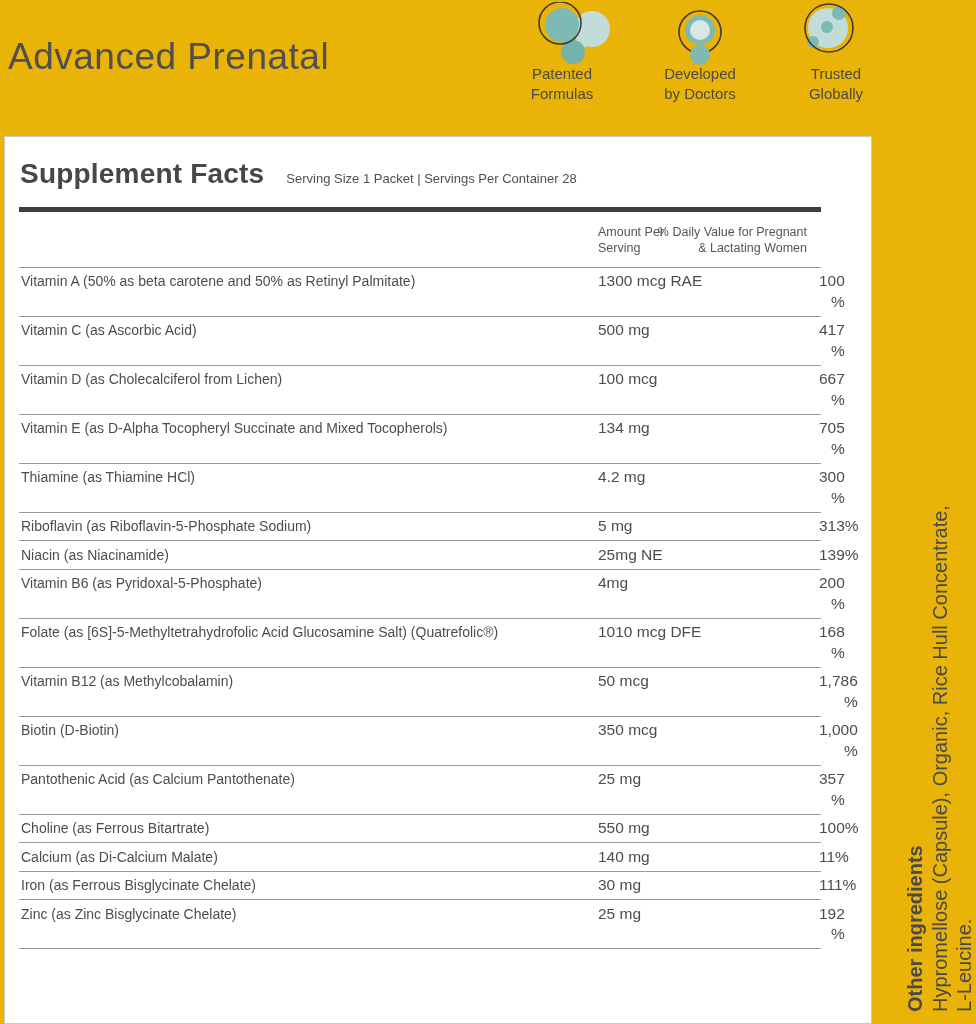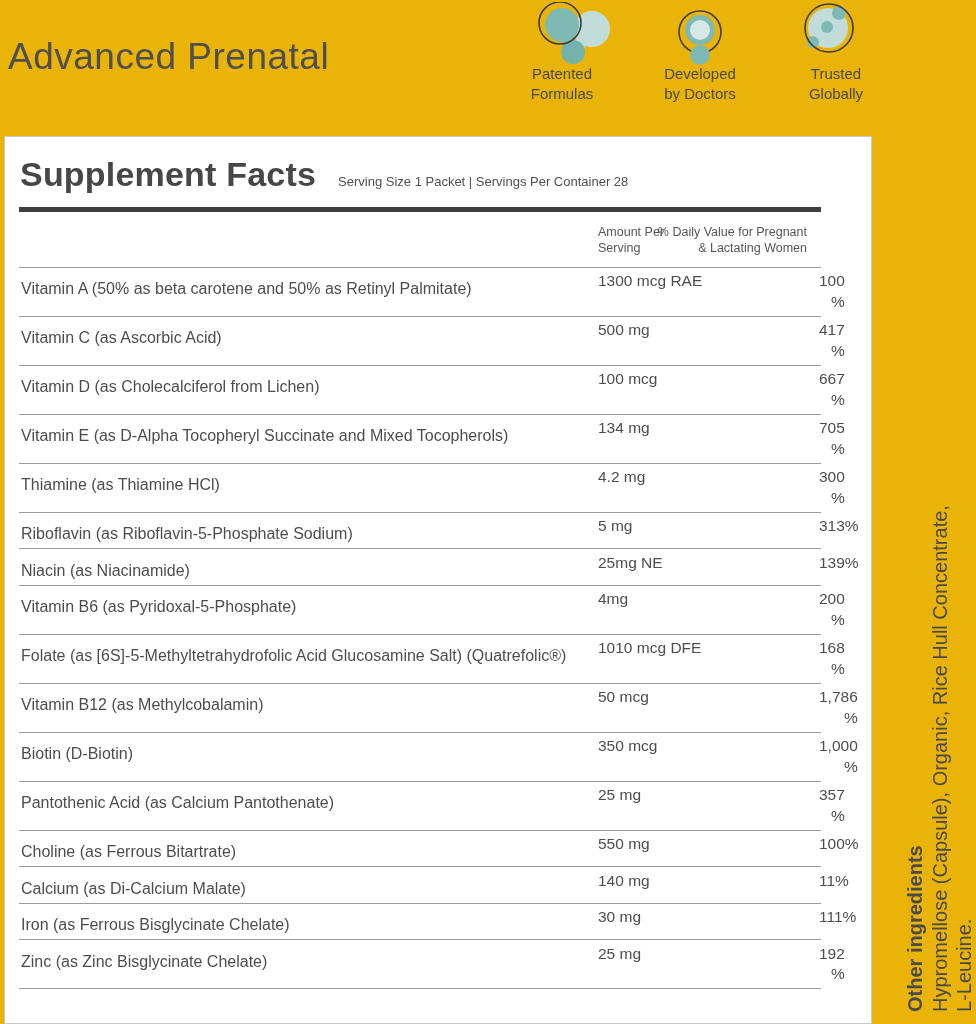--- a/index.html
+++ b/index.html
@@ -29,21 +29,21 @@
   
   .panel {
     position:absolute; left:4px; top:136px; width:868px; height:888px;
     border:1.5px solid #c9c9c9; box-sizing:border-box; background:#ffffff;
   }
   .panel-head {
     display:flex; align-items:baseline; gap:22px;
     padding:17px 0 0 15px;
   }
   .panel-title {
-    margin:0; font-size:34px; font-weight:700; letter-spacing:0.2px; color:#474747;
+    margin:0; font-size:28px; font-weight:700; letter-spacing:0.2px; color:#474747;
     line-height:40px; white-space:nowrap;
   }
   .serving-info { font-size:13px; color:#4f4f4f; white-space:nowrap; }
 
   .thick-rule {
     margin:13px 50px 0 14px; height:4.5px; background:#3e3e3e;
   }
 
   .col-headers {
     position:relative; margin:0 50px 0 14px; height:55px;
@@ -56,22 +56,22 @@
   .col-header.dv { right:14px; text-align:right;margin-left:48px; }
 
   .rows {
     margin:0 50px 0 14px; border-top:1.5px solid #9b9b9b;
   }
   .row {
     display:flex; align-items:flex-start;
     padding:3.5px 0 3.5px 2px; border-bottom:1.5px solid #9b9b9b;
   }
   .cell-name {
-    flex:0 0 577px; font-size:16px; line-height:20.5px;
-    color:#4d4d4d; white-space:pre-line;margin-top:8px;
+    flex:0 0 577px; font-size:14px; line-height:20.5px;
+    color:#4d4d4d; white-space:pre-line;
   }
   .cell-amount {
     flex:0 0 177px; font-size:15.5px; line-height:20.5px; color:#4d4d4d;
   }
   .cell-dv {
     flex:1 1 auto; text-align:right; padding-right:14px;
     font-size:15.5px; line-height:20.5px; color:#4d4d4d;margin-left:44px;
   }
 
   

